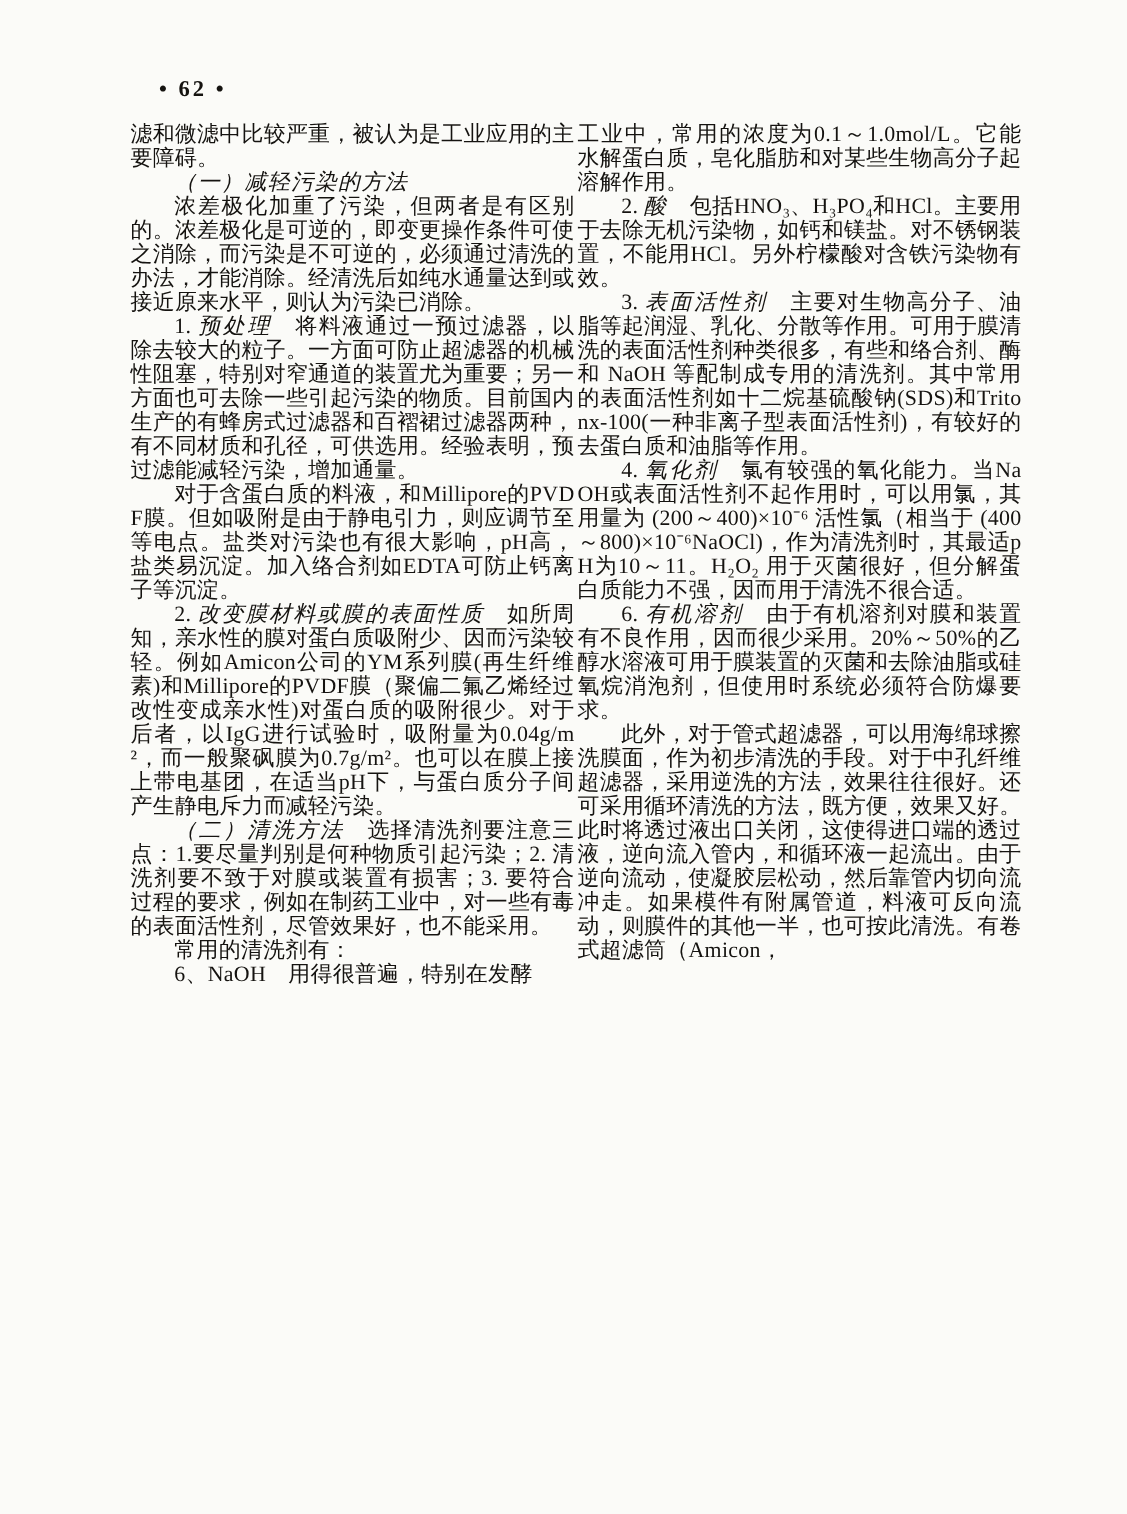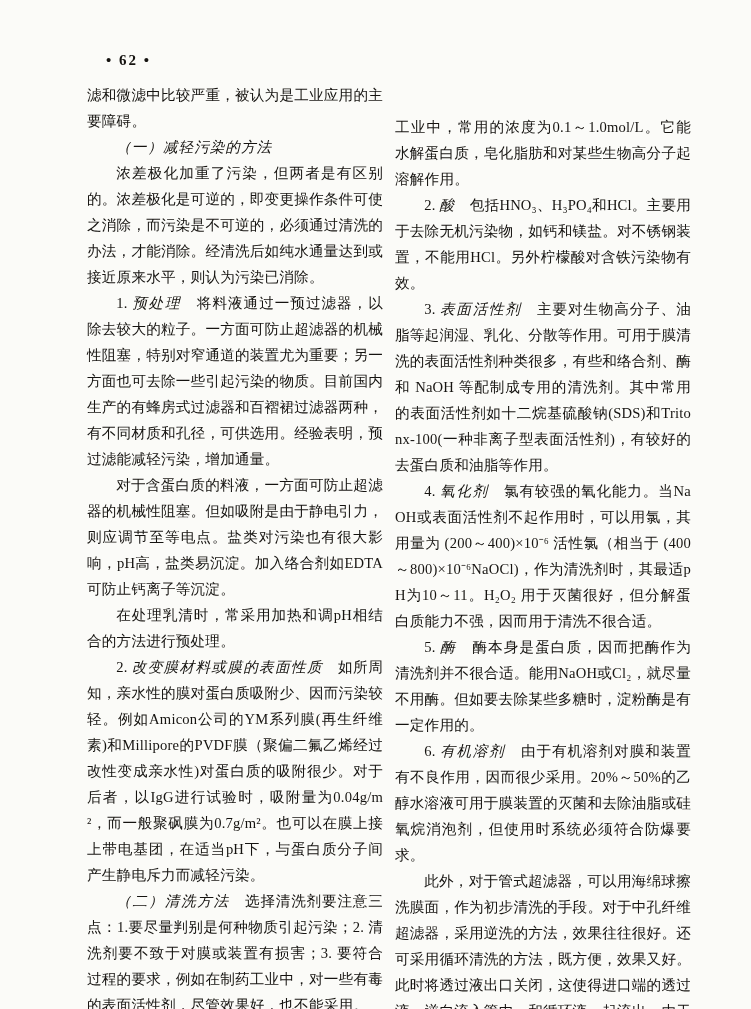--- a/index.html
+++ b/index.html
@@ -26,25 +26,25 @@
     font-size: 15px;
     letter-spacing: 2px;
     font-weight: bold;
   }
   .column {
     position: absolute;
     top: 82px;
     width: 296px;
   }
   .column-left  { left: 87px; }
-  .column-right { left: 395px; margin-top: 32px; }
+  .column-right { left: 385px; }
   p.para {
     margin: 0;
     font-size: 14.6px;
-    line-height: 26px;
+    line-height: 16px;
     text-align: justify;
     text-justify: inter-ideograph;
     letter-spacing: 0.2px;
     word-break: break-all;
     font-weight: 500;
   }
   p.indent { text-indent: 2em; }
   .kai {
     font-style: italic;
     letter-spacing: 1px;
@@ -54,30 +54,28 @@
 <body>
 
 <div class="page">
   <div class="page-number">• 62 •</div>
 
   <div class="column column-left">
       <p class="para"><span class="normal">滤和微滤中比较严重，被认为是工业应用的主要障碍。</span></p>
       <p class="para indent"><span class="kai">（一）减轻污染的方法</span></p>
       <p class="para indent"><span class="normal">浓差极化加重了污染，但两者是有区别的。浓差极化是可逆的，即变更操作条件可使之消除，而污染是不可逆的，必须通过清洗的办法，才能消除。经清洗后如纯水通量达到或接近原来水平，则认为污染已消除。</span></p>
       <p class="para indent"><span class="normal">1. </span><span class="kai">预处理</span><span class="normal">　将料液通过一预过滤器，以除去较大的粒子。一方面可防止超滤器的机械性阻塞，特别对窄通道的装置尤为重要；另一方面也可去除一些引起污染的物质。目前国内生产的有蜂房式过滤器和百褶裙过滤器两种，有不同材质和孔径，可供选用。经验表明，预过滤能减轻污染，增加通量。</span></p>
-      <p class="para indent"><span class="normal">对于含蛋白质的料液，一方面可防止超滤器的机械性阻塞。但如吸附是由于静电引力，则应调节至等电点。盐类对污染也有很大影响，pH高，盐类易沉淀。加入络合剂如EDTA可防止钙离子等沉淀。</span></p>
-      <p class="para indent"><span class="normal">在处理乳清时，常采用加热和调pH相结合的方法进行预处理。</span></p>
+      <p class="para indent"><span class="normal">对于含蛋白质的料液，和Millipore的PVDF膜。但如吸附是由于静电引力，则应调节至等电点。盐类对污染也有很大影响，pH高，盐类易沉淀。加入络合剂如EDTA可防止钙离子等沉淀。</span></p>
       <p class="para indent"><span class="normal">2. </span><span class="kai">改变膜材料或膜的表面性质</span><span class="normal">　如所周知，亲水性的膜对蛋白质吸附少、因而污染较轻。例如Amicon公司的YM系列膜(再生纤维素)和Millipore的PVDF膜（聚偏二氟乙烯经过改性变成亲水性)对蛋白质的吸附很少。对于后者，以IgG进行试验时，吸附量为0.04g/m²，而一般聚砜膜为0.7g/m²。也可以在膜上接上带电基团，在适当pH下，与蛋白质分子间产生静电斥力而减轻污染。</span></p>
       <p class="para indent"><span class="kai">（二）清洗方法</span><span class="normal">　选择清洗剂要注意三点：1.要尽量判别是何种物质引起污染；2. 清洗剂要不致于对膜或装置有损害；3. 要符合过程的要求，例如在制药工业中，对一些有毒的表面活性剂，尽管效果好，也不能采用。</span></p>
       <p class="para indent"><span class="normal">常用的清洗剂有：</span></p>
       <p class="para indent"><span class="normal">6、NaOH　用得很普遍，特别在发酵</span></p>
     </div>
 
   <div class="column column-right">
       <p class="para"><span class="normal">工业中，常用的浓度为0.1～1.0mol/L。它能水解蛋白质，皂化脂肪和对某些生物高分子起溶解作用。</span></p>
       <p class="para indent"><span class="normal">2. </span><span class="kai">酸</span><span class="normal">　包括HNO₃、H₃PO₄和HCl。主要用于去除无机污染物，如钙和镁盐。对不锈钢装置，不能用HCl。另外柠檬酸对含铁污染物有效。</span></p>
       <p class="para indent"><span class="normal">3. </span><span class="kai">表面活性剂</span><span class="normal">　主要对生物高分子、油脂等起润湿、乳化、分散等作用。可用于膜清洗的表面活性剂种类很多，有些和络合剂、酶和 NaOH 等配制成专用的清洗剂。其中常用的表面活性剂如十二烷基硫酸钠(SDS)和Tritonx-100(一种非离子型表面活性剂)，有较好的去蛋白质和油脂等作用。</span></p>
       <p class="para indent"><span class="normal">4. </span><span class="kai">氧化剂</span><span class="normal">　氯有较强的氧化能力。当NaOH或表面活性剂不起作用时，可以用氯，其用量为 (200～400)×10⁻⁶ 活性氯（相当于 (400～800)×10⁻⁶NaOCl)，作为清洗剂时，其最适pH为10～11。H₂O₂ 用于灭菌很好，但分解蛋白质能力不强，因而用于清洗不很合适。</span></p>
-      <p class="para indent"><span class="normal">5. </span><span class="kai">酶</span><span class="normal">　酶本身是蛋白质，因而把酶作为清洗剂并不很合适。能用NaOH或Cl₂，就尽量不用酶。但如要去除某些多糖时，淀粉酶是有一定作用的。</span></p>
       <p class="para indent"><span class="normal">6. </span><span class="kai">有机溶剂</span><span class="normal">　由于有机溶剂对膜和装置有不良作用，因而很少采用。20%～50%的乙醇水溶液可用于膜装置的灭菌和去除油脂或硅氧烷消泡剂，但使用时系统必须符合防爆要求。</span></p>
       <p class="para indent"><span class="normal">此外，对于管式超滤器，可以用海绵球擦洗膜面，作为初步清洗的手段。对于中孔纤维超滤器，采用逆洗的方法，效果往往很好。还可采用循环清洗的方法，既方便，效果又好。此时将透过液出口关闭，这使得进口端的透过液，逆向流入管内，和循环液一起流出。由于逆向流动，使凝胶层松动，然后靠管内切向流冲走。如果模件有附属管道，料液可反向流动，则膜件的其他一半，也可按此清洗。有卷式超滤筒（Amicon，</span></p>
     </div>
 </div>
 
 </body></html>

